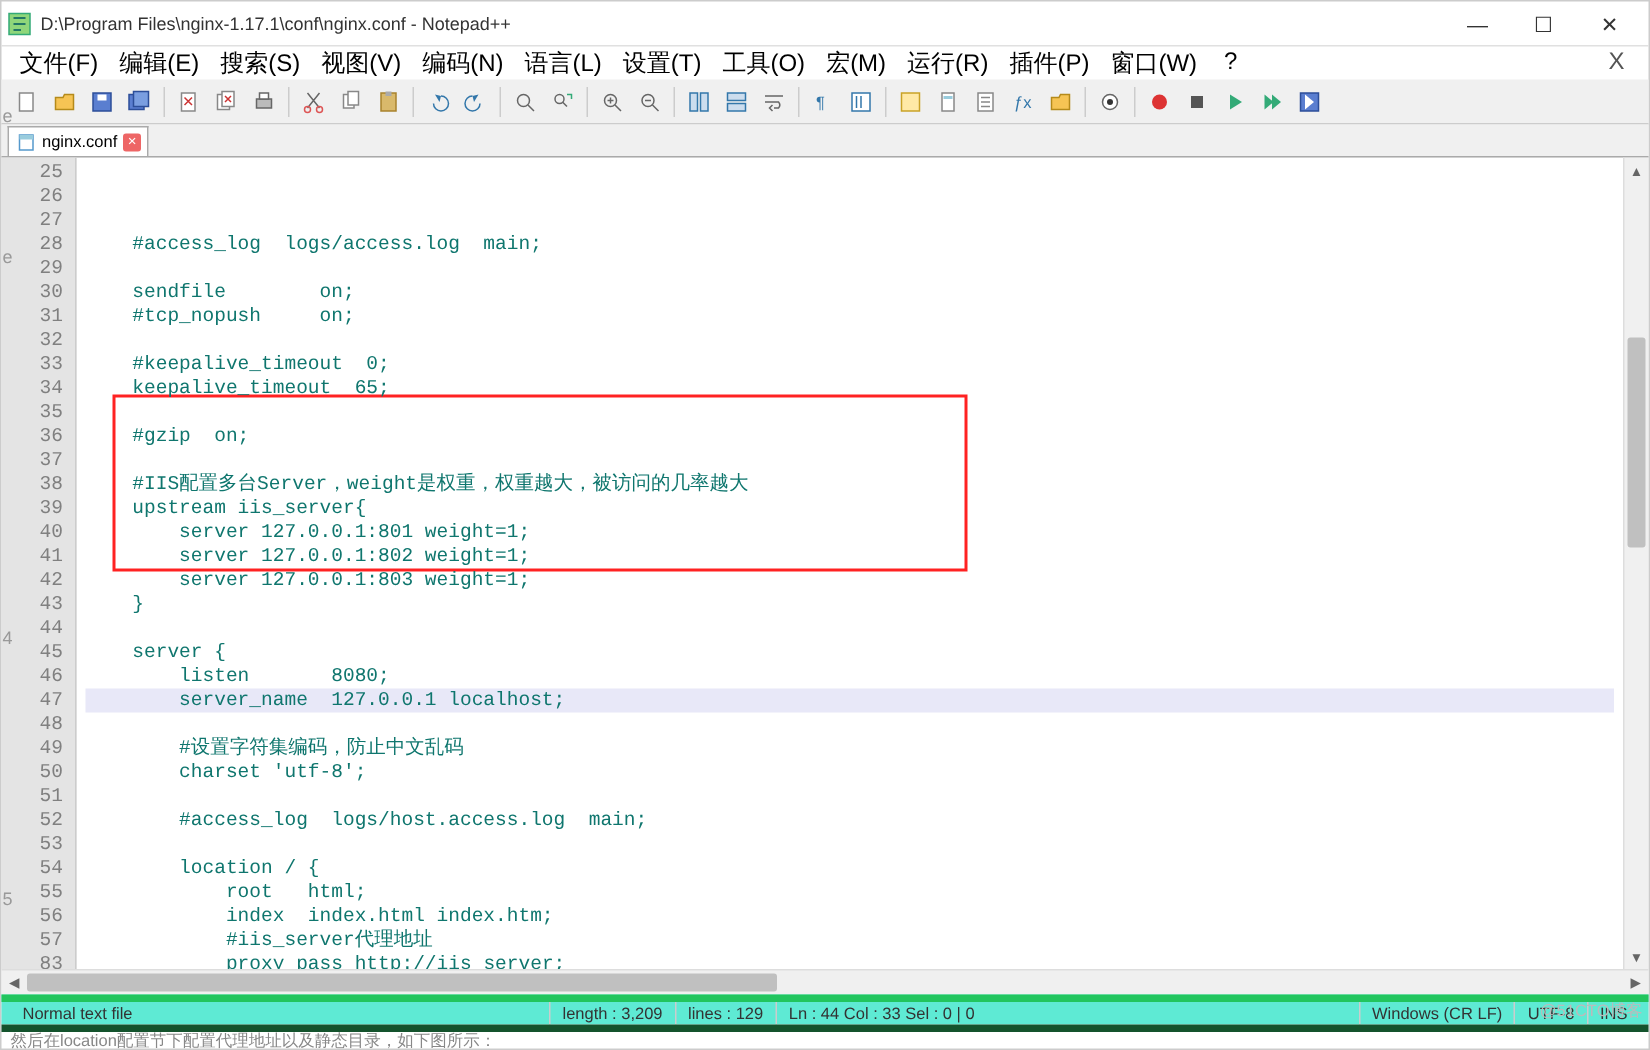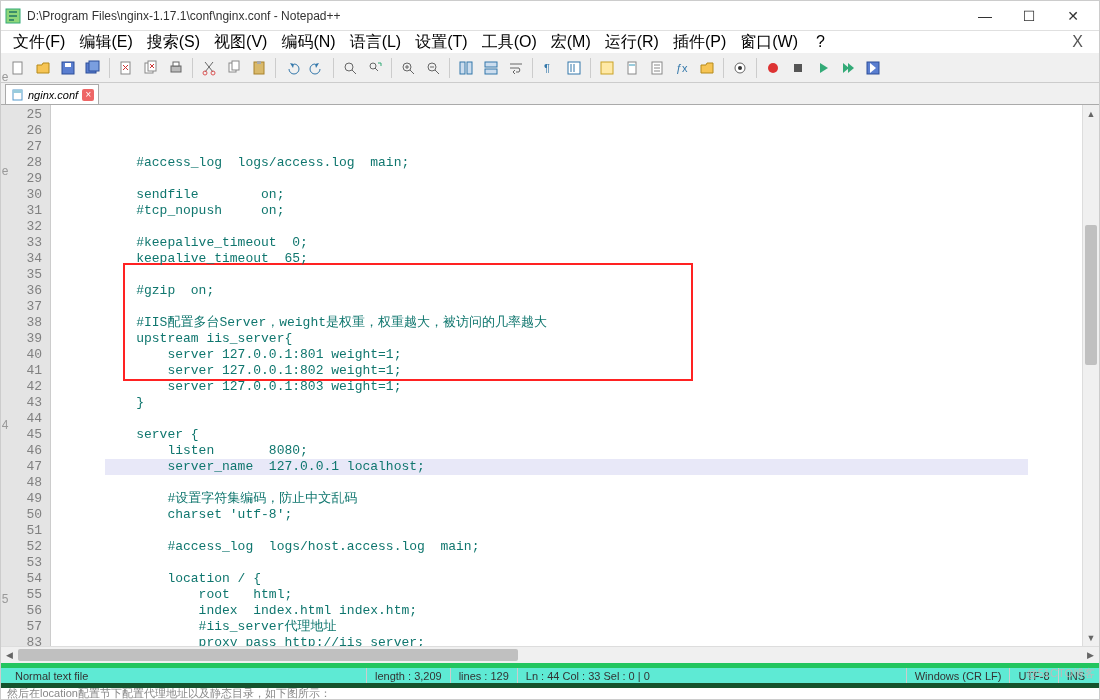--- a/index.html
+++ b/index.html
@@ -15,26 +15,26 @@
   .menubar { height: 22px; display: flex; align-items: center; padding: 0 6px; gap: 2px; font-size: 16px; color: #000; position:relative; }
   .menubar span { padding: 2px 6px; cursor: pointer; }
   .menubar .help { margin-left: 4px; }
   .alt-x { position:absolute; right:10px; font-family: Arial; color:#555; }
 
   .toolbar { height: 30px; display: flex; align-items: center; padding: 2px 6px; gap: 3px; background: #f0f0f0; border-bottom: 1px solid #ccc; }
   .toolbar .tb-btn { width: 22px; height: 22px; display: flex; align-items: center; justify-content: center; border: 1px solid transparent; border-radius: 2px; cursor: pointer; }
   .toolbar .sep { width: 1px; height: 20px; background: #ccc; margin: 0 2px; }
   .toolbar .tb-btn svg { width: 16px; height: 16px; }
 
-  .tabbar { height: 22px; background: #f0f0f0; border-bottom: 1px solid #aaa; display: flex; align-items: flex-end; padding-left: 4px; font-style: italic; }
+  .tabbar { height: 22px; background: #f0f0f0; border-bottom: 1px solid #aaa; display: flex; align-items: flex-end; padding-left: 4px; }
   .tab { background: #fff; border: 1px solid #aaa; border-bottom: none; padding: 2px 4px 2px 6px; display: flex; align-items: center; gap: 4px; font-size: 11px; height: 20px; }
   .tab .doc-icon { width: 12px; height: 12px; }
   .tab .close-tab { width: 12px; height: 12px; background: #e66; color: #fff; font-size: 10px; display: flex; align-items: center; justify-content: center; border-radius: 2px; cursor: pointer; }
 
-  .editor-area { flex: 1; display: flex; overflow: hidden; position: relative; gap: 48px; }
+  .editor-area { flex: 1; display: flex; overflow: hidden; position: relative; }
   .gutter { width: 50px; background: #e4e4e4; color: #808080; font-family: "Consolas","Courier New",monospace; font-size: 13px; text-align: right; padding: 2px 8px 2px 0; line-height: 16px; border-right: 1px solid #ccc; user-select: none; }
   .gutter div { height: 16px; }
   .code { flex: 1; font-family: Liberation Mono, monospace; font-size: 13px; line-height: 16px; padding: 2px 6px; white-space: pre; color: #0f766e; position: relative; overflow:hidden; }
   .code-line { height: 16px; position: relative; }
   .code-line.current { background: #e8e8f8; }
   .hl-underline { text-decoration: underline; }
 
   .highlight-box { position: absolute; border: 2px solid #f22; pointer-events: none; }
 
   .scroll-v { width: 17px; background: #f0f0f0; border-left: 1px solid #ddd; position: relative; }

